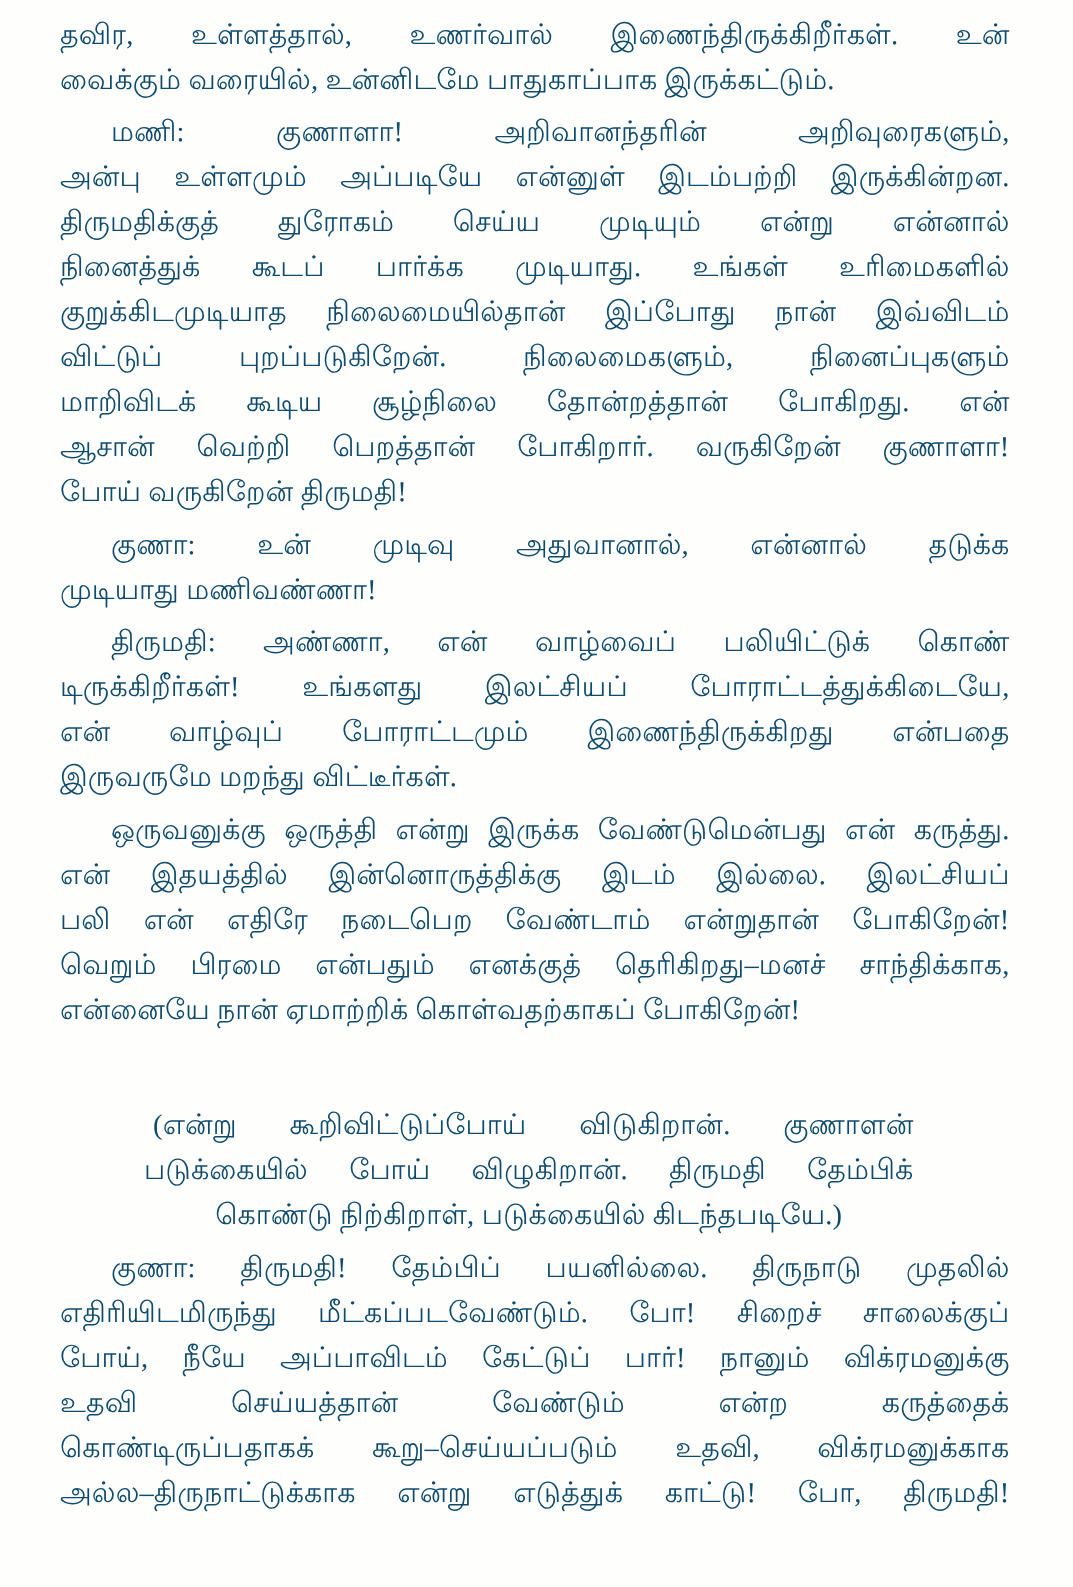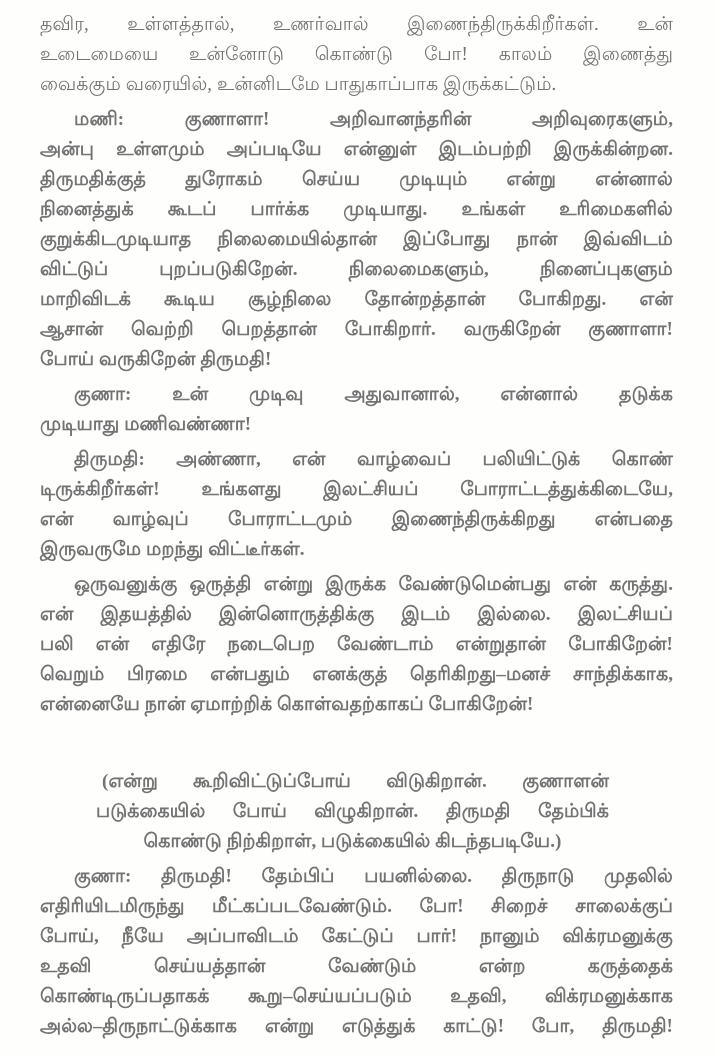--- a/index.html
+++ b/index.html
@@ -6,34 +6,33 @@
     margin: 0;
     padding: 0;
     background: #ffffff;
   }
   .page {
     position: relative;
     box-sizing: border-box;
     width: 715px;
     height: 1058px;
     background: #fefefd;
-    color: #737373;
+    color: #0c4a6e;
     font-family: "Liberation Serif", "DejaVu Serif", serif;
     font-size: 19px;
     line-height: 30px;
     padding: 9px 42px 0 40px;
     overflow: hidden;
   }
   .para {
     margin: 0;
     padding: 0;
   }
   .para + .para {
     margin-top: 5px;
-    font-weight: bold;
   }
   .line {
     display: block;
     text-align: justify;
     text-align-last: justify;
     letter-spacing: 0.1px;
     white-space: normal;
   }
   .line.last {
     text-align: center;
@@ -60,21 +59,20 @@
     text-align-last: center;
   }
 </style>
 </head>
 <body>
 
 <div class="page">
   <div>
       <p class="para flush">
         <span class="line">தவிர, உள்ளத்தால், உணர்வால் இணைந்திருக்கிறீர்கள்.  உன்</span>
-        <span class="line">உடைமையை உன்னோடு கொண்டு போ!  காலம் இணைத்து</span>
         <span class="line last">வைக்கும் வரையில், உன்னிடமே பாதுகாப்பாக இருக்கட்டும்.</span>
       </p>
       <p class="para indent">
         <span class="line">மணி: குணாளா!  அறிவானந்தரின் அறிவுரைகளும்,</span>
         <span class="line">அன்பு உள்ளமும் அப்படியே என்னுள் இடம்பற்றி இருக்கின்றன.</span>
         <span class="line">திருமதிக்குத் துரோகம் செய்ய முடியும் என்று என்னால்</span>
         <span class="line">நினைத்துக் கூடப் பார்க்க முடியாது. உங்கள் உரிமைகளில்</span>
         <span class="line">குறுக்கிடமுடியாத நிலைமையில்தான் இப்போது நான் இவ்விடம்</span>
         <span class="line">விட்டுப் புறப்படுகிறேன்.  நிலைமைகளும்,  நினைப்புகளும்</span>
         <span class="line">மாறிவிடக் கூடிய சூழ்நிலை தோன்றத்தான் போகிறது. என்</span>

